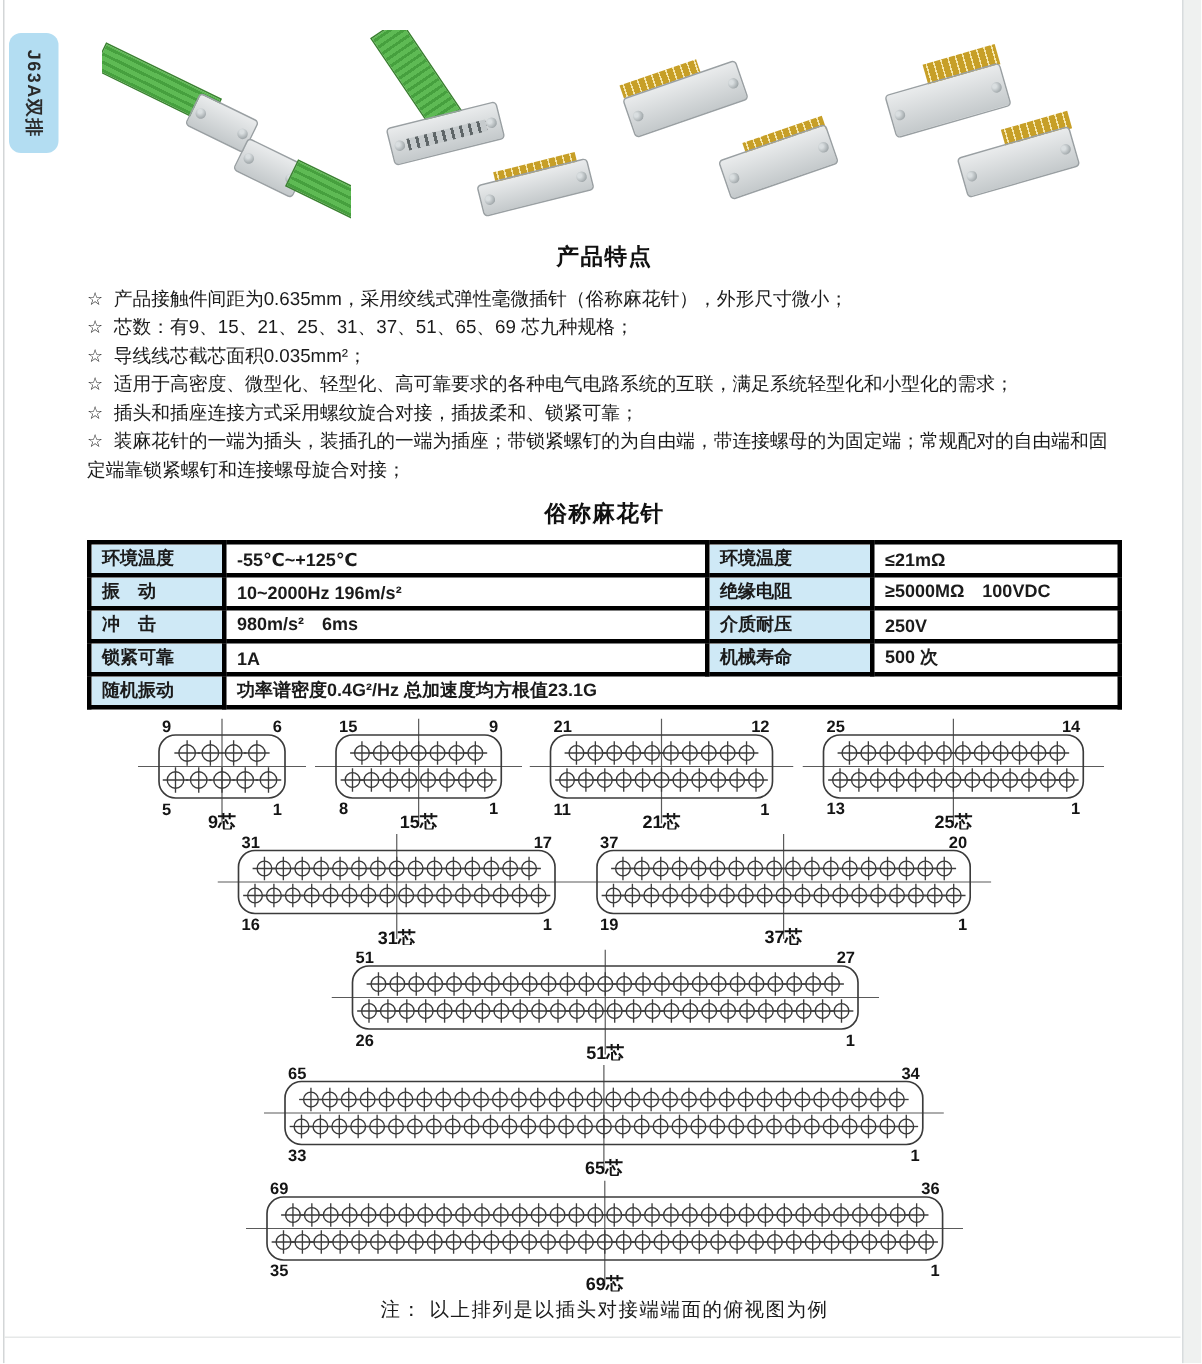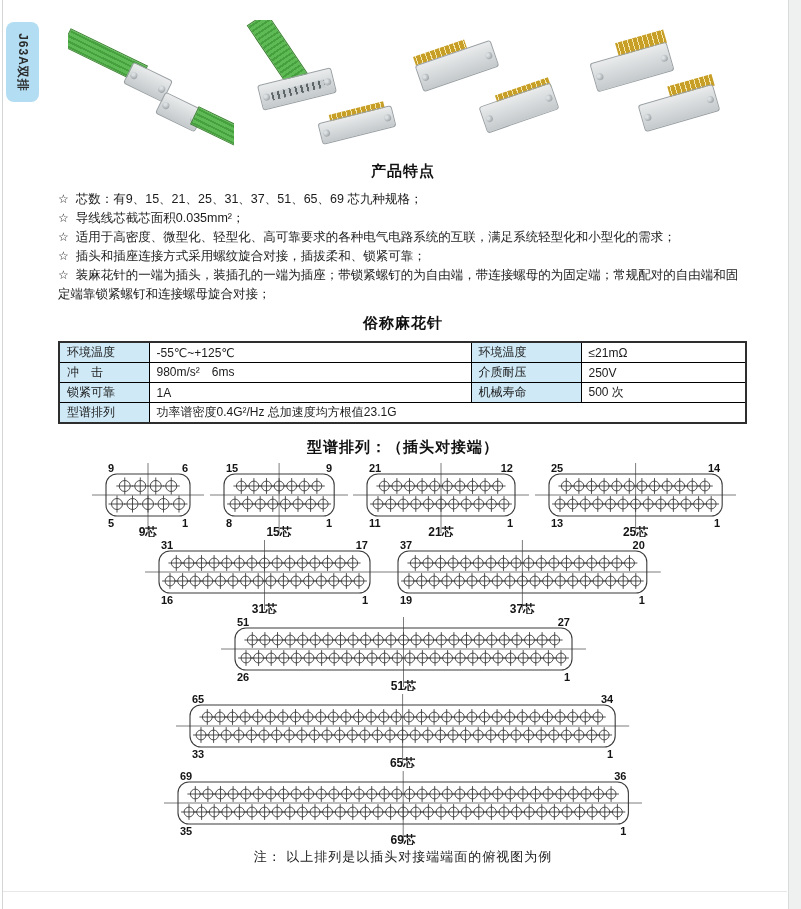--- a/index.html
+++ b/index.html
@@ -31,21 +31,21 @@
 
   
   .h-sec { font-size:15px; font-weight:bold; letter-spacing:1px; color:#111;text-align:center; }
   #features-title { margin-top:14px; }
   .features { margin-top:9px; }
   .feat { font-size:12.5px; line-height:19px; color:#1b1b1b; }
   .feat .star { margin-right:7px; font-size:12px; }
 
   #specs-title { margin-top:10px; }
   table.specs { margin-top:8px; border-collapse:collapse; width:687px; border:2px solid #2e2e2e; table-layout:fixed; }
-  table.specs th, table.specs td { border:1px solid #000000; font-size:12px; font-weight:400;
+  table.specs th, table.specs td { border:3px solid #000000; font-size:12px; font-weight:700;
        text-align:left; padding:1px 7px; height:19px; white-space:nowrap; overflow:hidden;margin-top:46px; }
   table.specs th { background:#cfe9f6; }
 
   #layout-title { margin-top:14px; }
   #diagrams { margin-top:6px; }
   .diag-row { display:flex; align-items:flex-start; margin-bottom:3px; }
   .diag-row.r0 { justify-content:space-between; padding:0 12px 0 34px; }
   .diag-row.center { justify-content:center; gap:0; }
   .shell { fill:none; stroke:#3b3b3b; stroke-width:1.1; }
   .cl { stroke:#5a5a5a; stroke-width:0.8; }
@@ -92,20 +92,21 @@
       <div class="photo">
         <div class="gold" style="left:40px;top:16px;width:50px;height:14px;transform:rotate(-16deg);"></div>
         <div class="cb" style="left:16px;top:32px;width:80px;height:30px;transform:rotate(-16deg);"></div>
         <div class="gold" style="left:92px;top:60px;width:46px;height:12px;transform:rotate(-16deg);"></div>
         <div class="cb" style="left:64px;top:74px;width:78px;height:28px;transform:rotate(-16deg);"></div>
       </div>
     </div>
 
     <div class="h-sec" id="features-title">产品特点</div>
     <div class="features">
+      <div class="feat"><span class="star">☆</span><span>产品接触件间距为0.635mm，采用绞线式弹性毫微插针（俗称麻花针），外形尺寸微小；</span></div>
       <div class="feat"><span class="star">☆</span><span>芯数：有9、15、21、25、31、37、51、65、69 芯九种规格；</span></div>
       <div class="feat"><span class="star">☆</span><span>导线线芯截芯面积0.035mm²；</span></div>
       <div class="feat"><span class="star">☆</span><span>适用于高密度、微型化、轻型化、高可靠要求的各种电气电路系统的互联，满足系统轻型化和小型化的需求；</span></div>
       <div class="feat"><span class="star">☆</span><span>插头和插座连接方式采用螺纹旋合对接，插拔柔和、锁紧可靠；</span></div>
       <div class="feat"><span class="star">☆</span><span>装麻花针的一端为插头，装插孔的一端为插座；带锁紧螺钉的为自由端，带连接螺母的为固定端；常规配对的自由端和固定端靠锁紧螺钉和连接螺母旋合对接；</span></div>
     </div>
 
     <div class="h-sec" id="specs-title">俗称麻花针</div>
     <table class="specs">
       <colgroup>
@@ -115,39 +116,44 @@
           <col style="width:165px">
         </colgroup>
       <tbody>
           <tr>
         <th>环境温度</th>
         <td>-55℃~+125℃</td>
         <th>环境温度</th>
         <td>≤21mΩ</td>
       </tr>
       <tr>
+        <th>振　动</th>
+        <td>10~2000Hz 196m/s²</td>
+        <th>绝缘电阻</th>
+        <td>≥5000MΩ　100VDC</td>
+      </tr>
+      <tr>
         <th>冲　击</th>
         <td>980m/s²　6ms</td>
         <th>介质耐压</th>
         <td>250V</td>
       </tr>
       <tr>
         <th>锁紧可靠</th>
         <td>1A</td>
         <th>机械寿命</th>
         <td>500 次</td>
       </tr>
       <tr>
-        <th>型谱排列</th>
+        <th>随机振动</th>
         <td colspan="3">功率谱密度0.4G²/Hz 总加速度均方根值23.1G</td>
       </tr>
     </tbody>
       </table>
 
-    <div class="h-sec" id="layout-title">型谱排列：（插头对接端）</div>
     <div id="diagrams">
         <div class="diag-row r0">
           <svg width="112" height="74" viewBox="0 0 112 74">
             <line x1="0" y1="32" x2="112" y2="32" class="cl"></line>
             <line x1="56" y1="0" x2="56" y2="70" class="cl"></line>
             <rect x="14" y="11" width="84" height="42" rx="11" ry="11" class="shell"></rect>
             <circle cx="32.75" cy="23" r="5.5" class="pin"></circle>
             <line x1="24.25" y1="23" x2="41.25" y2="23" class="pin"></line>
             <line x1="32.75" y1="14.5" x2="32.75" y2="31.5" class="pin"></line>
             <circle cx="48.25" cy="23" r="5.5" class="pin"></circle>

